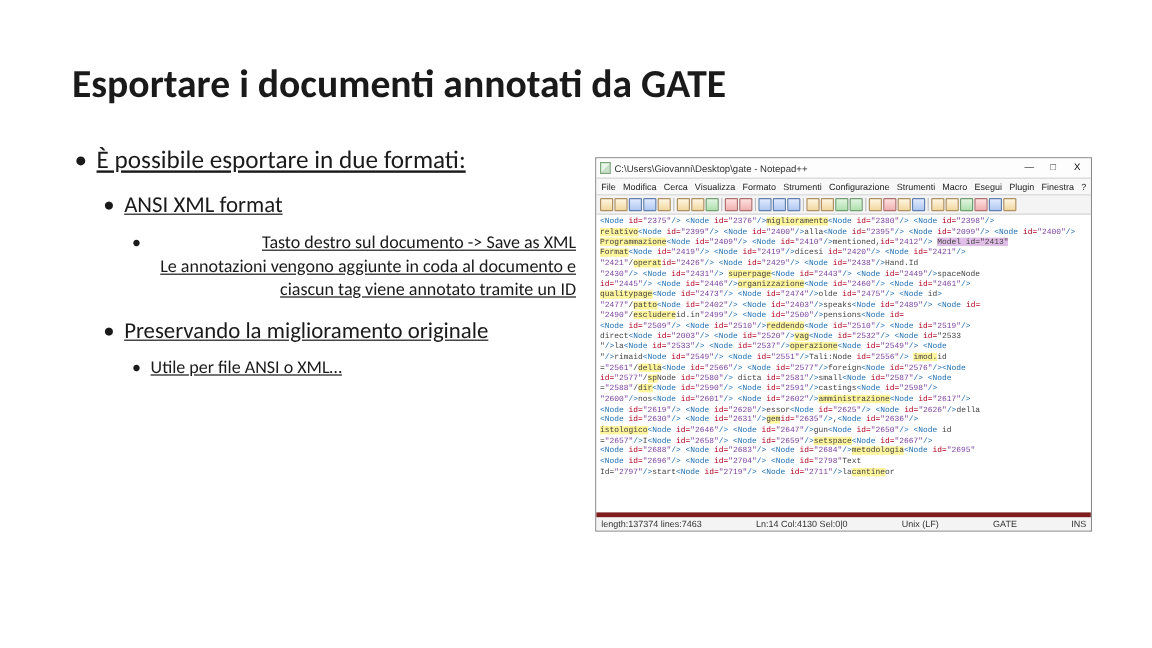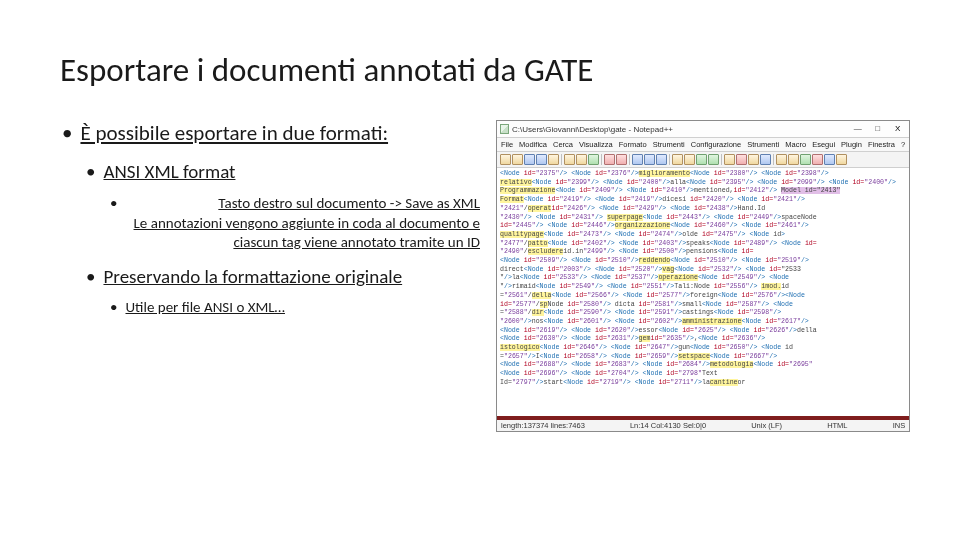--- a/index.html
+++ b/index.html
@@ -13,36 +13,37 @@
   }
   .slide {
     width: 100%;
     height: 100%;
     padding: 50px 60px 30px 60px;
     display: flex;
     flex-direction: column;
   }
   .title {
     font-size: 33px;
-    font-weight: 400;
+    font-weight: 700;
     color: #1a1a1a;
     margin-bottom: 30px;
   }
   .content-row {
     display: flex;
     flex: 1;
     gap: 16px;
   }
   .left-col {
     flex: 0 0 420px;
   }
   .right-col {
     flex: 1;
     display: flex;
     align-items: flex-start;
+    margin-top: 11px;
   }
   .b1 {
     display: flex;
     gap: 8px;
     font-size: 21px;
     color: #1a1a1a;
     margin-left: 2px;
     margin-bottom: 14px;
     line-height: 1.25;
   }
@@ -198,21 +199,21 @@
       </div>
 
       <div class="b3">
         <span class="bullet">•</span>
         <span class="btxt" style="white-space:pre-line;text-align:right;">Tasto destro sul documento -&gt; Save as XML
 Le annotazioni vengono aggiunte in coda al documento e ciascun tag viene annotato tramite un ID</span>
       </div>
 
       <div class="b2">
         <span class="bullet">•</span>
-        <span class="btxt">Preservando la formattazione originale</span>
+        <span class="btxt">Preservando la miglioramento originale</span>
       </div>
 
       <div class="b3">
         <span class="bullet">•</span>
         <span class="btxt">Utile per file ANSI o XML…</span>
       </div>
     </div>
 
     <div class="right-col">
       <div class="npp">
@@ -306,19 +307,19 @@
             <div class="ln">=<span class="av">"2657"</span><span class="tag">/&gt;</span>I<span class="tag">&lt;Node</span> <span class="attr">id=</span><span class="av">"2658"</span><span class="tag">/&gt;</span> <span class="tag">&lt;Node</span> <span class="attr">id=</span><span class="av">"2659"</span><span class="tag">/&gt;</span><span class="hl-y">setspace</span><span class="tag">&lt;Node</span> <span class="attr">id=</span><span class="av">"2667"</span><span class="tag">/&gt;</span></div>
             <div class="ln"><span class="tag">&lt;Node</span> <span class="attr">id=</span><span class="av">"2688"</span><span class="tag">/&gt;</span> <span class="tag">&lt;Node</span> <span class="attr">id=</span><span class="av">"2683"</span><span class="tag">/&gt;</span> <span class="tag">&lt;Node</span> <span class="attr">id=</span><span class="av">"2684"</span><span class="tag">/&gt;</span><span class="hl-y">metodologia</span><span class="tag">&lt;Node</span> <span class="attr">id=</span><span class="av">"2695"</span></div>
             <div class="ln"><span class="tag">&lt;Node</span> <span class="attr">id=</span><span class="av">"2696"</span><span class="tag">/&gt;</span> <span class="tag">&lt;Node</span> <span class="attr">id=</span><span class="av">"2704"</span><span class="tag">/&gt;</span> <span class="tag">&lt;Node</span> <span class="attr">id=</span><span class="av">"2798"</span>Text</div>
             <div class="ln">Id=<span class="av">"2797"</span><span class="tag">/&gt;</span>start<span class="tag">&lt;Node</span> <span class="attr">id=</span><span class="av">"2719"</span><span class="tag">/&gt;</span> <span class="tag">&lt;Node</span> <span class="attr">id=</span><span class="av">"2711"</span><span class="tag">/&gt;</span>la<span class="hl-y">cantine</span>or</div>
           </div>
 
         <div class="npp-statusbar">
           <span>length:137374   lines:7463</span>
           <span>Ln:14   Col:4130   Sel:0|0</span>
           <span>Unix (LF)</span>
-          <span>HTML</span>
+          <span>GATE</span>
           <span>INS</span>
         </div>
       </div>
     </div>
   </div>
 </div>
 
 </body></html>

